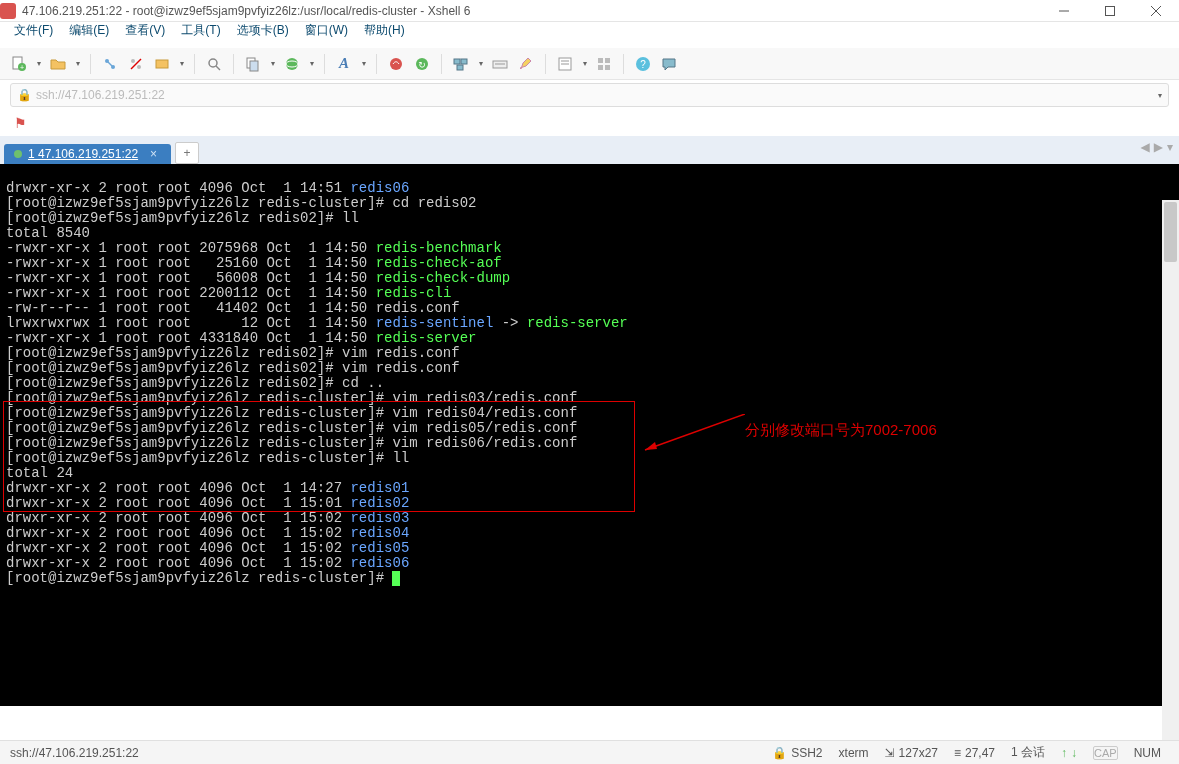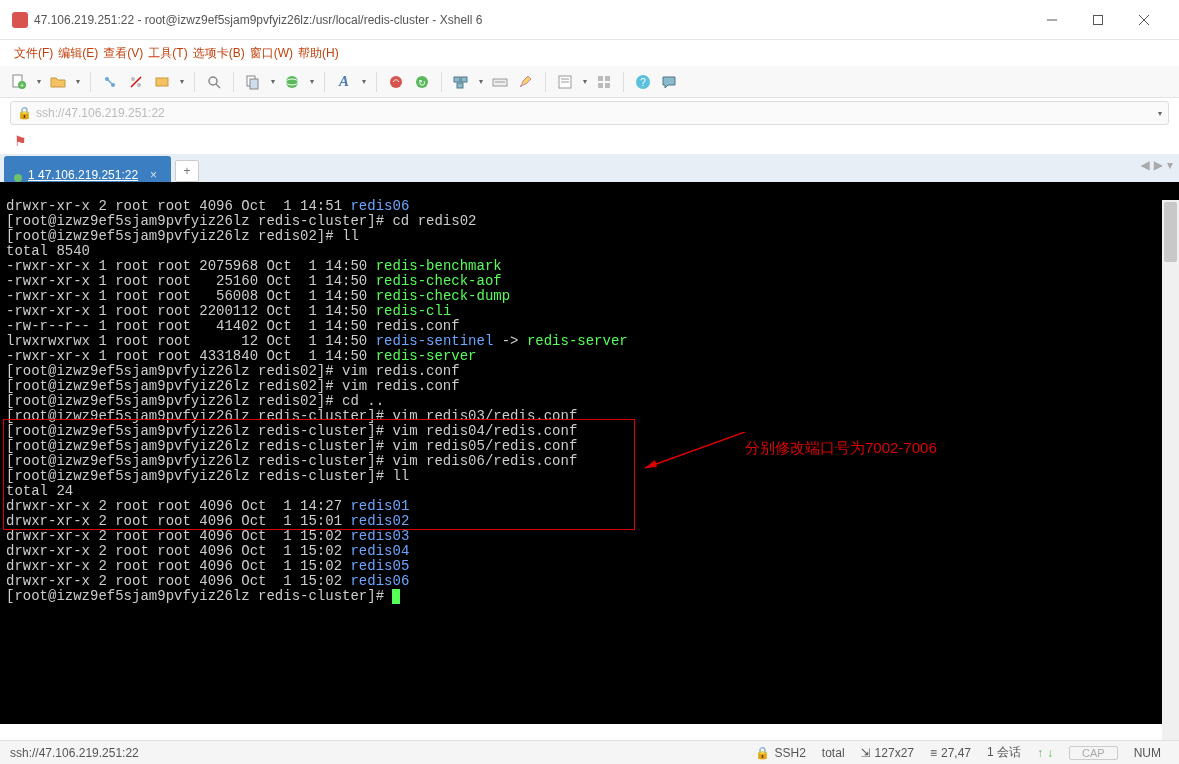--- a/index.html
+++ b/index.html
@@ -1,53 +1,53 @@
 <!DOCTYPE html>
 <html><head>
 <meta charset="utf-8">
 <style>
 * { margin:0; padding:0; box-sizing:border-box; }
 body { font-family:"Microsoft YaHei","Segoe UI",Tahoma,sans-serif; font-size:12px; background:#fff; width:1179px; height:764px; overflow:hidden; position:relative; }
-.titlebar { height:40px; background:#fff; display:flex; align-items:center; padding:0 12px; border-bottom:1px solid #e5e5e5; }
+.titlebar { height:22px; background:#fff; display:flex; align-items:center; padding:0 0; border-bottom:1px solid #e5e5e5; }
 .titlebar .icon { width:16px; height:16px; background:#d9534f; border-radius:3px; margin-right:6px; }
 .titlebar .title { flex:1; color:#555; font-size:12px; }
 .winbtn { width:46px; height:30px; display:flex; align-items:center; justify-content:center; color:#555; }
 .winbtn svg { width:10px; height:10px; }
-.menubar { height:26px; display:flex; align-items:center; padding:0 14px; gap:5px; color:#c2410c; }
+.menubar { height:26px; display:flex; padding:0 14px; gap:16px; color:#0c4a6e; }
 .toolbar { height:32px; background:#f8f8f8; display:flex; align-items:center; padding:0 10px; gap:8px; border-bottom:1px solid #e5e5e5; }
 .tbtn { width:18px; height:18px; display:flex; align-items:center; justify-content:center; }
 .tbtn.sep { width:1px; height:20px; background:#ddd; margin:0 2px; }
 .tbtn svg { width:16px; height:16px; }
 .dd { font-size:8px; color:#666; margin-left:1px; }
 .address { height:30px; display:flex; align-items:center; padding:4px 10px; }
 .address-box { flex:1; height:24px; border:1px solid #ddd; border-radius:3px; display:flex; align-items:center; padding:0 6px; color:#bbb; background:#fafafa; }
 .address-box .lock { color:#e8b74a; margin-right:4px; }
 .hint { height:26px; display:flex; align-items:center; padding:0 14px; color:#888; }
 .hint .flag { color:#d9534f; margin-right:6px; font-size:14px; }
 .tabbar { height:28px; background:#e8eef6; display:flex; align-items:flex-end; padding:0 4px; position:relative; }
-.tab { height:26px; background:#3b7ec1; color:#fff; padding:0 14px 0 10px; display:flex; align-items:flex-end; border-radius:3px 3px 0 0; font-size:12px; }
+.tab { height:20px; background:#3b7ec1; color:#fff; padding:0 14px 0 10px; display:flex; align-items:center; border-radius:3px 3px 0 0; font-size:12px; }
 .tab .dot { width:8px; height:8px; background:#6ec06e; border-radius:50%; margin-right:6px; }
 .tab .close { margin-left:12px; color:#cde1f5; }
 .addtab { width:24px; height:22px; margin-left:4px; border:1px solid #ccc; background:#fff; display:flex; align-items:center; justify-content:center; color:#777; border-radius:2px; }
 .tabbar .navr { position:absolute; right:6px; top:4px; display:flex; gap:4px; color:#aaa; }
 .terminal { background:#000; color:#ccc; font-family:"Consolas","Courier New",monospace; font-size:14px; line-height:15px; padding:2px 6px; height:542px; overflow:hidden; position:relative; white-space:pre; }
 .terminal .g { color:#55ff55; }
 .terminal .b { color:#6aa6ff; }
 .terminal .w { color:#cccccc; }
 .redbox { position:absolute; border:1px solid #d00; pointer-events:none; }
 .ann { position:absolute; color:#d00; font-family:"Microsoft YaHei",sans-serif; font-size:15px; }
 .arrow { position:absolute; }
 .cursor { display:inline-block; width:8px; height:15px; background:#55ff55; vertical-align:middle; }
 .scroll { position:absolute; right:0; top:200px; width:17px; bottom:24px; background:#f0f0f0; }
 .scroll .thumb { position:absolute; left:2px; right:2px; top:2px; height:60px; background:#c8c8c8; border-radius:2px; }
 .status { position:absolute; bottom:0; left:0; right:0; height:24px; background:#f5f5f5; border-top:1px solid #e0e0e0; display:flex; align-items:center; padding:0 10px; font-size:12px; color:#555; }
 .status .sp { flex:1; }
 .status .seg { margin:0 8px; display:flex; align-items:center; gap:4px; }
 .status .lock2 { color:#e8b74a; }
-.status .cap { border:1px solid #ccc; padding:0 12px; border-radius:2px; color:#aaa; font-size:11px; }
+.status .cap { border:1px solid #ccc; padding:0 0; border-radius:2px; color:#aaa; font-size:11px; }
 </style>
 </head>
 <body>
 
 <div class="titlebar">
   <div class="icon"></div>
   <div class="title">47.106.219.251:22 - root@izwz9ef5sjam9pvfyiz26lz:/usr/local/redis-cluster - Xshell 6</div>
   <div class="winbtn">
       <svg viewBox="0 0 10 10">
         <line x1="0" y1="5" x2="10" y2="5" stroke="#555" stroke-width="1"></line>
@@ -267,21 +267,21 @@
     <div class="thumb"></div>
   </div>
 
 <div class="status">
   <span>ssh://47.106.219.251:22</span>
   <span class="sp"></span>
   <span class="seg">
       <span class="lock2">🔒</span>
       <span>SSH2</span>
     </span>
-  <span class="seg">total</span>
+  <span class="seg">xterm</span>
   <span class="seg">
       <span>⇲</span>
       <span>127x27</span>
     </span>
   <span class="seg">
       <span>≡</span>
       <span>27,47</span>
     </span>
   <span class="seg">1 会话</span>
   <span class="seg">

